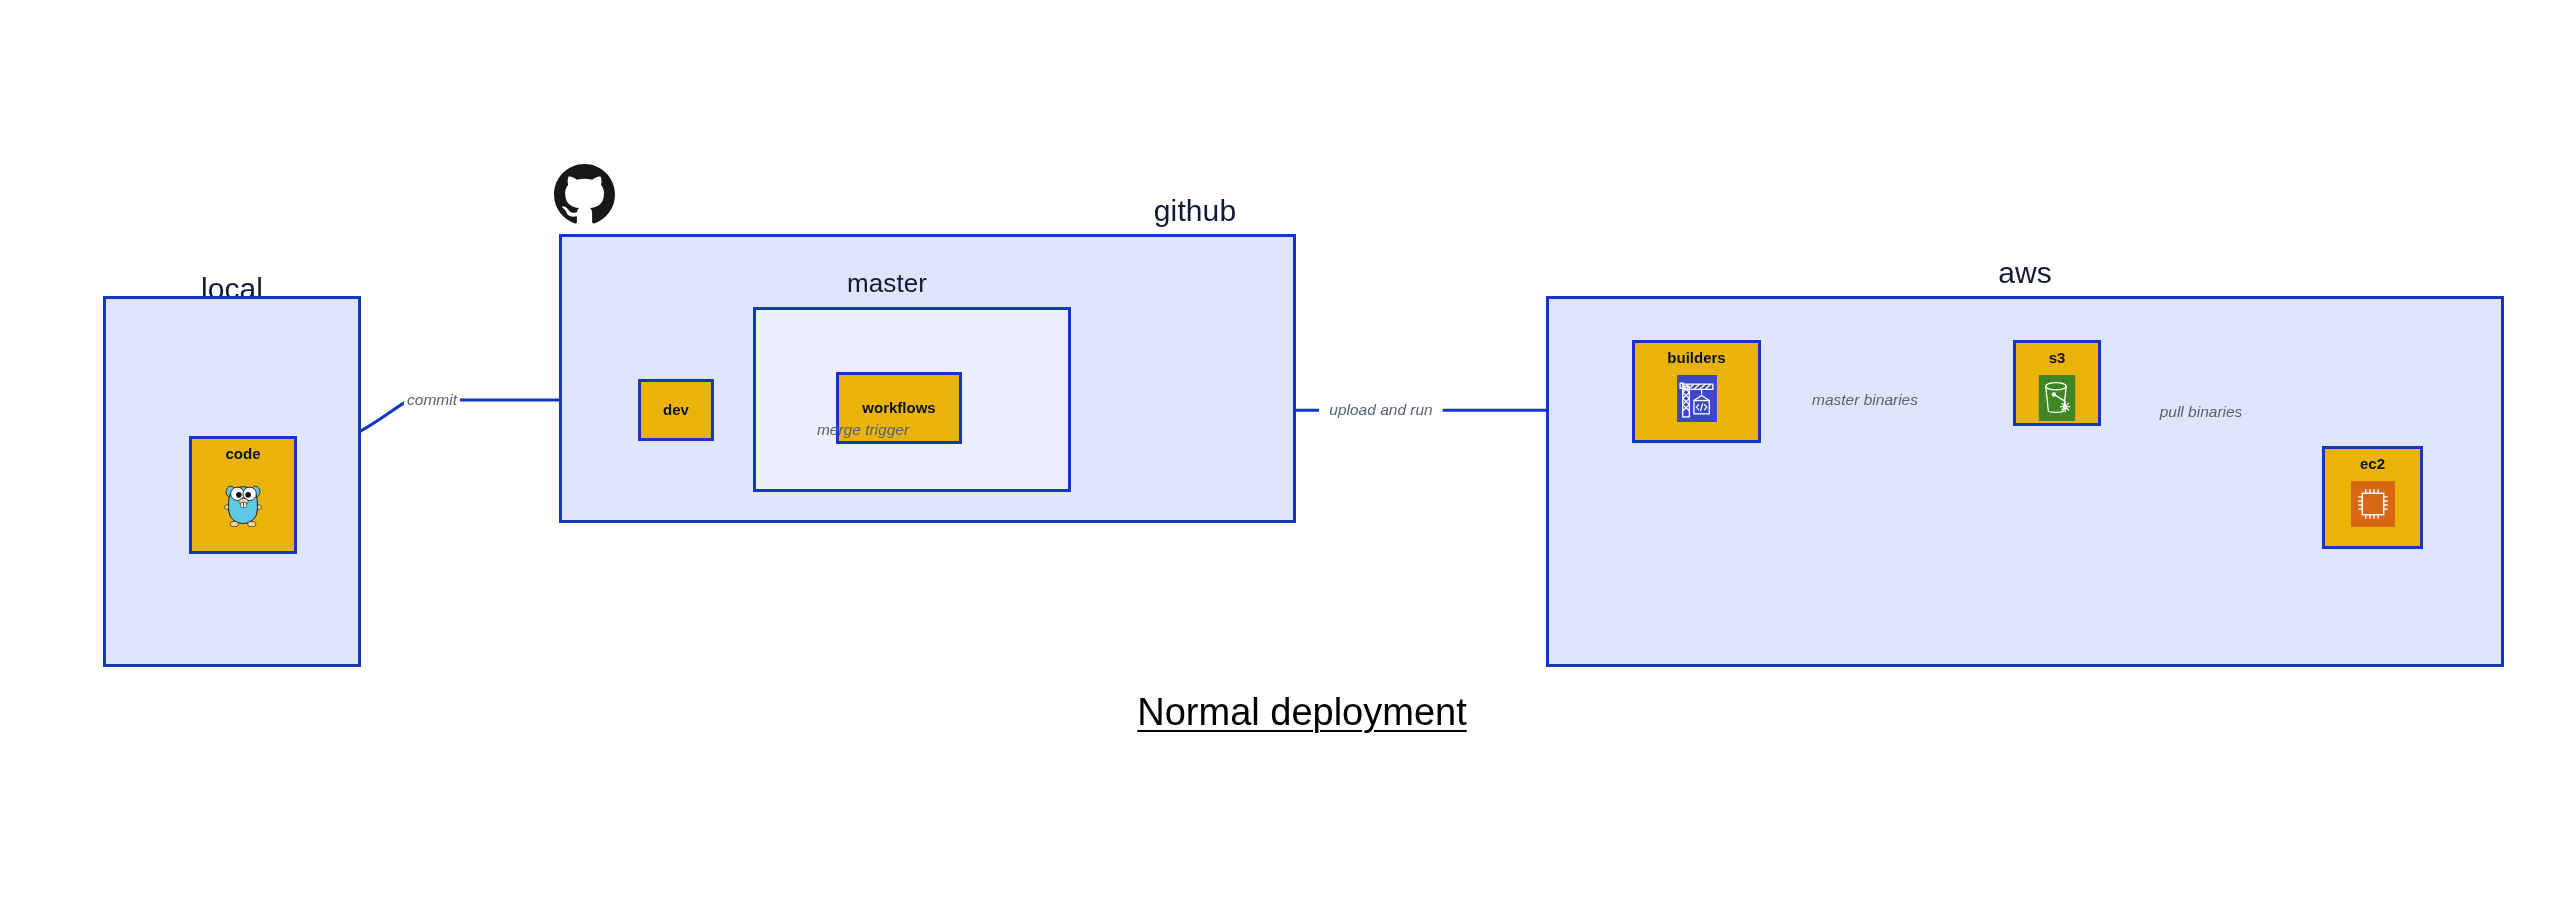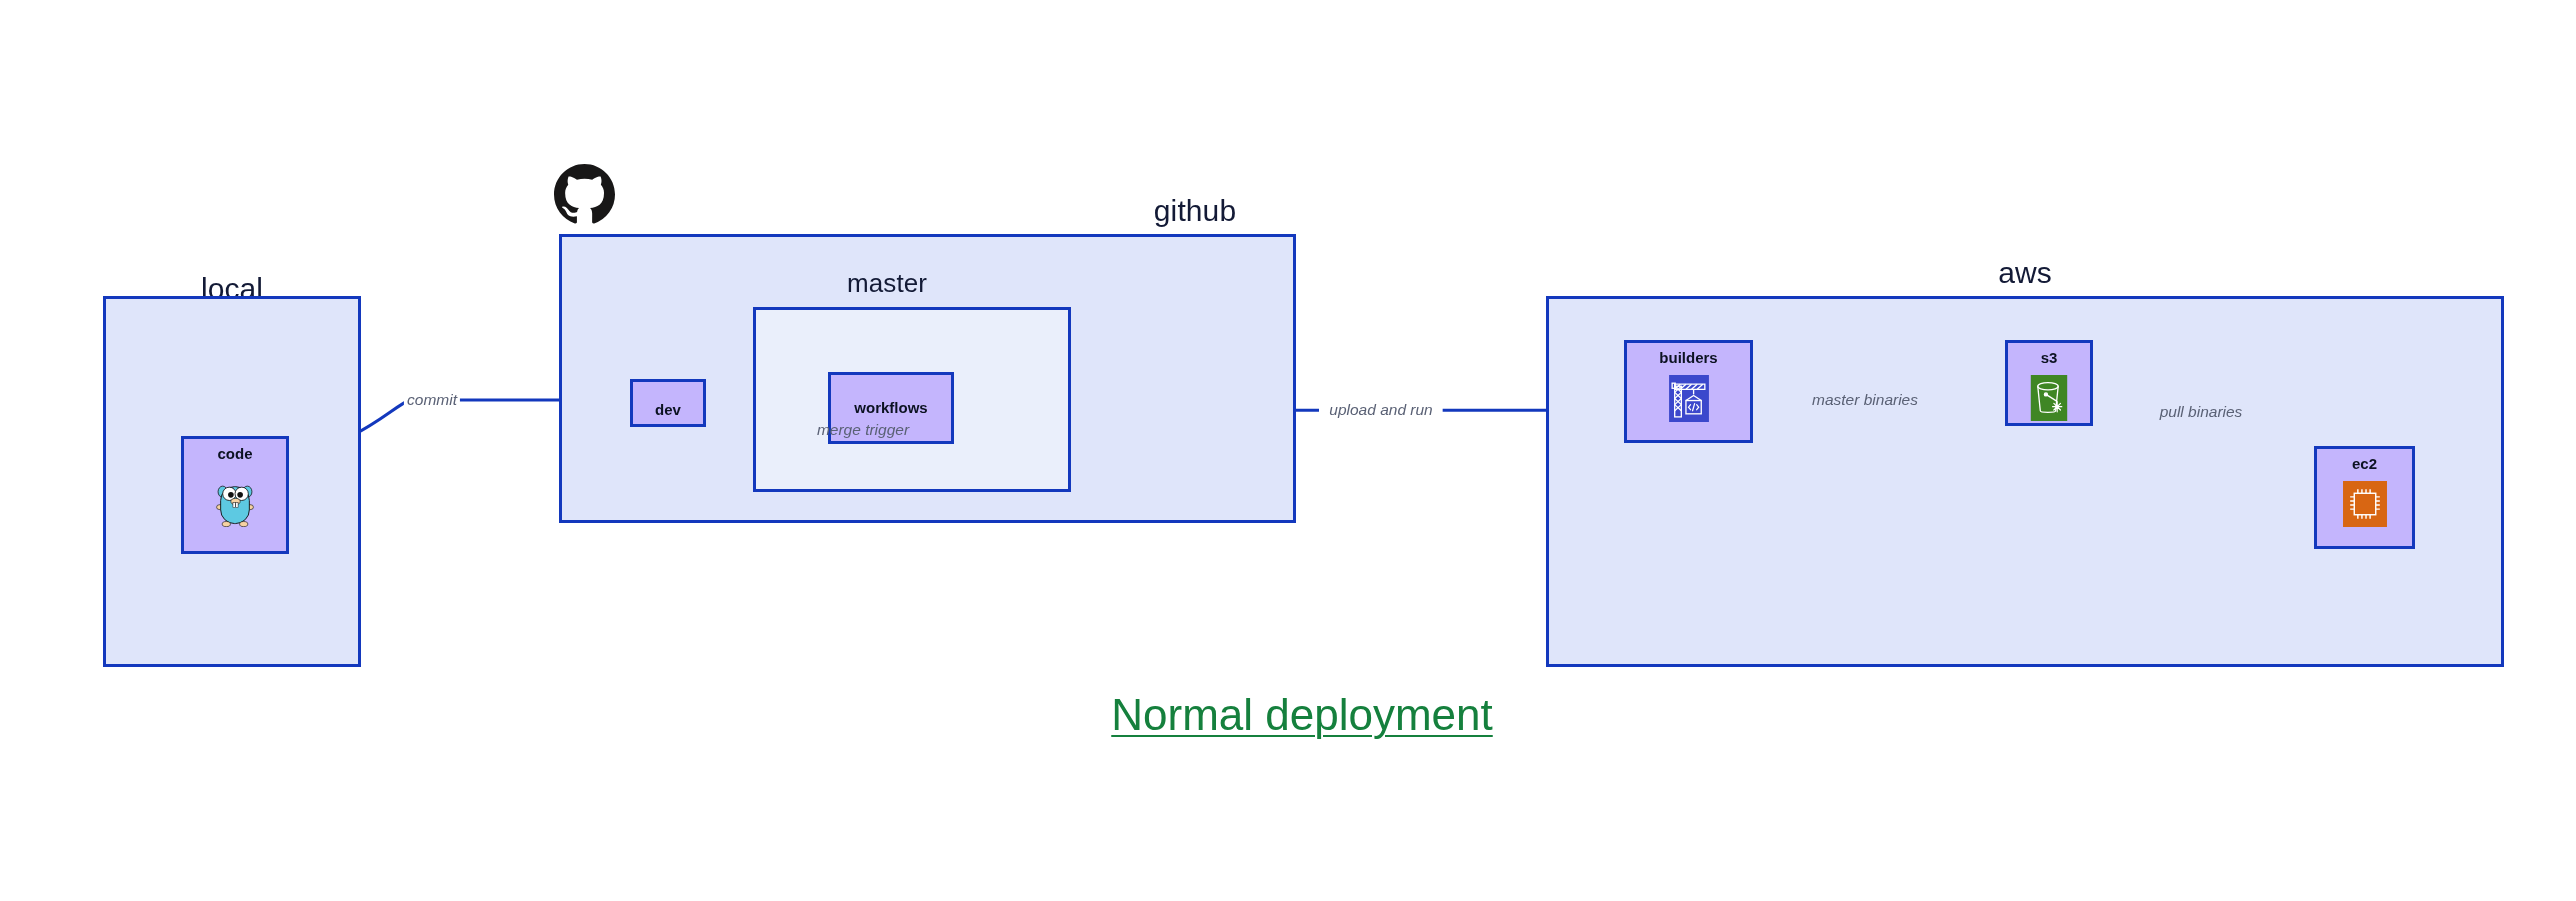--- a/index.html
+++ b/index.html
@@ -39,23 +39,24 @@
   }
   .subgroup {
     position: absolute;
     background: #eaeffb;
     border: 3.6px solid #1338bd;
     box-sizing: border-box;
   }
   
   .node {
     position: absolute;
-    background: #c4b5fd;
+    background: #eab308;
     border: 3.1px solid #1338bd;
     box-sizing: border-box;
+    margin-left: 8px;
   }
   .node-label {
     position: absolute;
     left: 0;
     right: 0;
     top: 7.2px;
     text-align: center;
     color: #0c1222;
     font-size: 15px;
     font-weight: bold;
@@ -74,22 +75,22 @@
     font-size: 15.5px;
     font-style: italic;
     white-space: nowrap;
     line-height: 1;
     transform: translate(-50%, -50%);
   }
   .edge-label.onwhite { background: #ffffff; padding: 0 3.1px; }
   
   #main-title {
     position: absolute;
-    color: #15803d;
-    font-size: 44px;
+    color: #000000;
+    font-size: 38px;
     font-weight: 400;
     white-space: nowrap;
     text-decoration: underline;
     text-underline-offset: 5.2px;
     text-decoration-thickness: 2.1px;
     transform: translateX(-50%);
     line-height: 1;
   }
   .gh-logo { position: absolute; }
 </style>
@@ -164,21 +165,21 @@
                .07-.52.28-.87.51-1.07-1.78-.2-3.64-.89-3.64-3.95 0-.87.31-1.59.82-2.15
                -.08-.2-.36-1.02.08-2.12 0 0 .67-.21 2.2.82.64-.18 1.32-.27 2-.27.68 0
                1.36.09 2 .27 1.53-1.04 2.2-.82 2.2-.82.44 1.1.16 1.92.08 2.12.51.56.82
                1.27.82 2.15 0 3.07-1.87 3.75-3.65 3.95.29.25.54.73.54 1.48 0 1.07-.01
                1.93-.01 2.2 0 .21.15.46.55.38A8.01 8.01 0 0 0 16 8c0-4.42-3.58-8-8-8z"></path>
     </svg>
   </div>
   <div class="group-title" style="left:1066px; top:196px; width:258px;">github</div>
   <div class="group" style="left:559px; top:234px; width:737px; height:289px;">
 
-    <div class="node" style="left:68px; top:142px; width:76px; height:48px;">
+    <div class="node" style="left:68px; top:142px; width:76px; height:62px;">
       <div class="node-label" style="top:19.6px;">dev</div>
     </div>
 
     <div class="group-title" style="left:191px; top:33px; width:268px; font-size:26px;">master</div>
     <div class="subgroup" style="left:191px; top:70px; width:318px; height:185px;">
       <div class="node" style="left:72px; top:62px; width:126px; height:72px;">
         <div class="node-label" style="top:25px;">workflows</div>
       </div>
     </div>
   </div>

